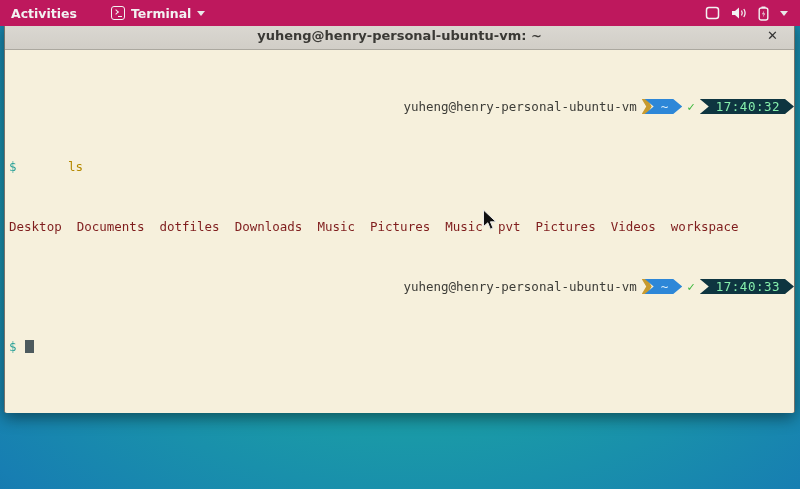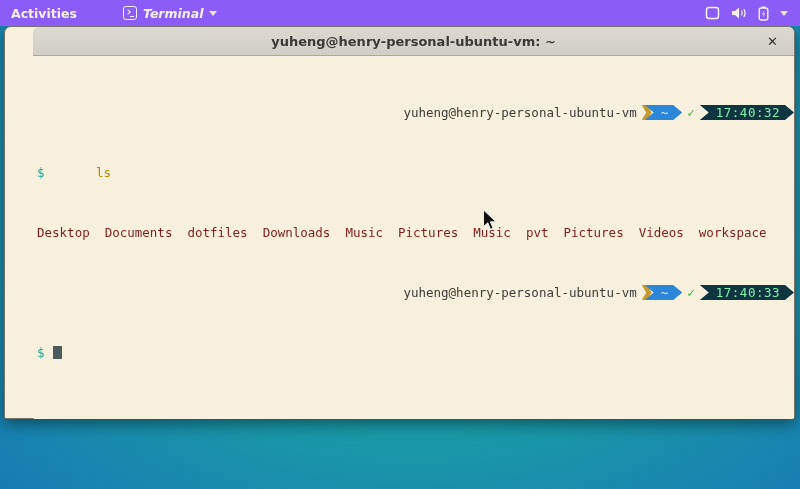--- a/index.html
+++ b/index.html
@@ -5,41 +5,41 @@
   html,body{margin:0;padding:0;}
   body{
     width:800px;height:489px;overflow:hidden;position:relative;
     font-family:"DejaVu Sans","Liberation Sans",sans-serif;
     background:radial-gradient(ellipse 820px 580px at 52% 42%, #2cb89e 0%, #1ba2a4 30%, #177eb2 68%, #0c5f97 100%);
   }
 
   
   .topbar{
     position:absolute;top:0;left:0;width:800px;height:26px;
-    background:#8b5cf6;color:#f2f2f2;display:flex;align-items:center;
-    font-size:12.5px;font-weight:bold;z-index:50;gap:12px;
+    background:#be185d;color:#f2f2f2;display:flex;align-items:center;
+    font-size:12.5px;font-weight:bold;z-index:50;
   }
   .tb-item{display:flex;align-items:center;gap:6px;padding:0 10px;height:100%;cursor:default;}
   .tb-activities{padding-left:11px;}
   .app-icon{width:14px;height:14px;border:1.4px solid #f2f2f2;border-radius:3px;position:relative;box-sizing:border-box;}
   .app-icon:before{content:"";position:absolute;left:2px;top:3px;width:3px;height:3px;border-right:1.4px solid #f2f2f2;border-bottom:1.4px solid #f2f2f2;transform:rotate(-45deg);}
   .app-icon:after{content:"";position:absolute;right:2px;bottom:2px;width:4px;height:1.4px;background:#f2f2f2;}
   .caret-down{width:0;height:0;border-left:4px solid transparent;border-right:4px solid transparent;border-top:5px solid #e8e8e8;display:inline-block;}
   .tb-clock{position:absolute;left:50%;transform:translateX(-50%);display:flex;align-items:center;gap:6px;height:100%;}
   .notif-dot{width:4px;height:4px;border-radius:50%;background:#e8e8e8;display:inline-block;}
   .tb-status{position:absolute;right:6px;top:0;height:100%;display:flex;align-items:center;gap:11px;padding:0 6px;}
   .tb-status svg{display:block;}
 
   
   .window{
-    position:absolute;left:4px;top:26px;width:791px;height:393px;
+    position:absolute;left:4px;top:20px;width:791px;height:393px;
     border-radius:7px 7px 2px 2px;
     box-shadow:0 5px 16px rgba(0,0,0,.45);
     background:#f6f0dc;z-index:10;
-    border:1px solid #74726a;box-sizing:border-box;padding-left:28px;
+    border:1px solid #74726a;box-sizing:border-box;
   }
   .titlebar{
     height:28px;border-radius:6px 6px 0 0;
     background:linear-gradient(#dcd9d3,#d1cec7);
     border-bottom:1px solid #aba89f;
     display:flex;align-items:center;justify-content:center;position:relative;
     font-size:13px;font-weight:bold;color:#3a3935;
   }
   .close-btn{
     position:absolute;right:12px;top:0;height:100%;display:flex;align-items:center;
@@ -71,21 +71,21 @@
   
   .mouse{position:absolute;left:482px;top:209px;z-index:99;pointer-events:none;}
 </style>
 </head>
 <body>
 
 <div class="topbar">
   <div class="tb-item tb-activities">
     <span>Activities</span>
   </div>
-  <div class="tb-item" style="margin-left:14px;font-style:italic;">
+  <div class="tb-item" style="margin-left:14px;">
     <span class="app-icon"></span>
     <span>Terminal</span>
     <span class="caret-down"></span>
   </div>
   <div class="tb-status">
     <svg width="15" height="14" viewBox="0 0 15 14">
       <rect x="1.5" y="1.5" width="12" height="11" rx="2.5" fill="none" stroke="#f2f2f2" stroke-width="1.5"></rect>
     </svg>
     <svg width="16" height="14" viewBox="0 0 16 14">
       <path d="M1 5 h3 l4 -3.5 v11 l-4 -3.5 h-3 z" fill="#f2f2f2"></path>

